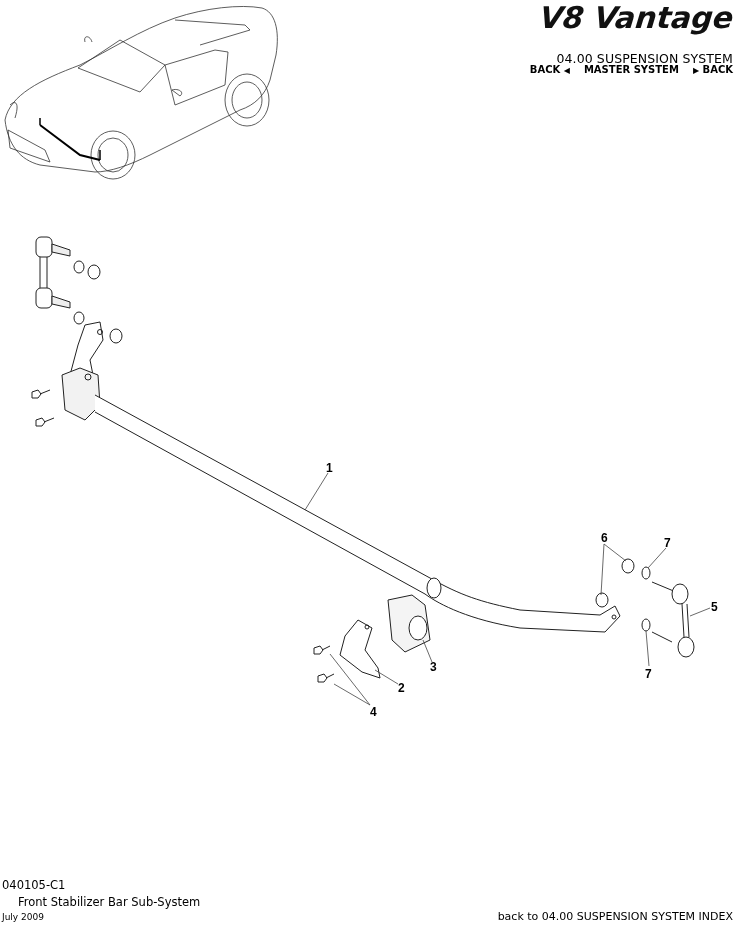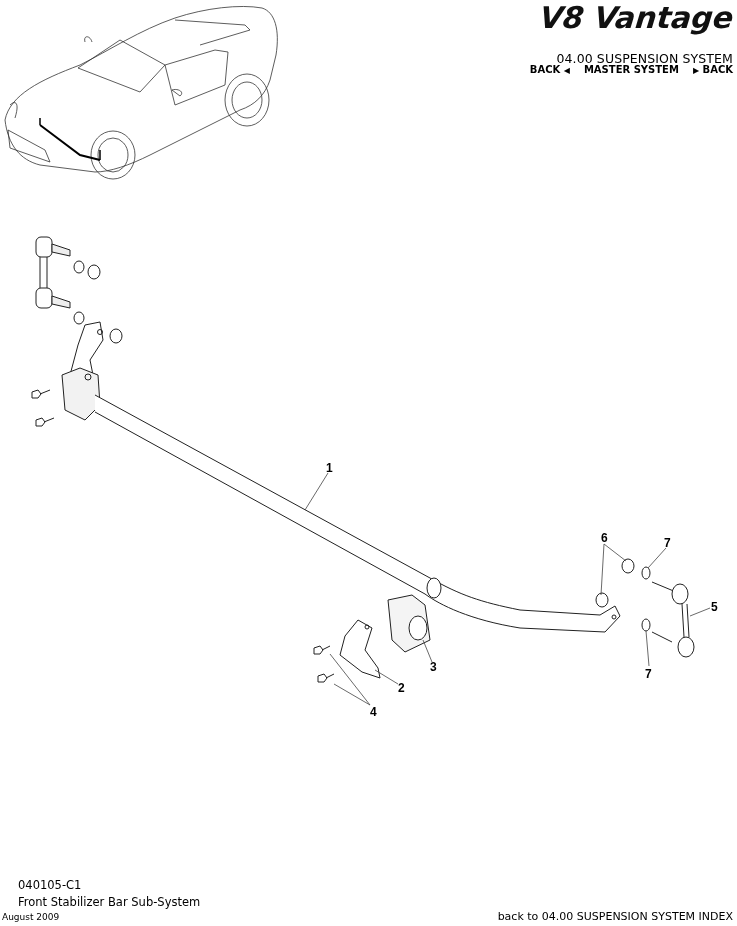--- a/index.html
+++ b/index.html
@@ -5,21 +5,21 @@
   html, body { margin:0; padding:0; background:#ffffff; }
   body { width:737px; height:926px; position:relative; overflow:hidden; font-family:"DejaVu Sans", sans-serif; color:#000; }
   .brand { position:absolute; right:4px; top:0px; font-family:"DejaVu Sans", sans-serif; font-style:italic; font-weight:bold; font-size:30px; letter-spacing:0px; color:#111; transform:skewX(-6deg); }
   .section-title { position:absolute; right:4px; top:24px; font-family:"DejaVu Sans", sans-serif; font-size:12.5px; letter-spacing:0.1px;margin-top:27px; }
   .nav { position:absolute; right:4px; top:64px; font-size:10px; font-weight:bold; display:flex; gap:14px; align-items:center;padding-left:40px; }
   .nav a { color:#000; text-decoration:none; cursor:pointer; }
   .nav .tri { font-size:8px; }
   .car-thumb { position:absolute; left:0; top:0; width:280px; height:190px; }
   .diagram { position:absolute; left:0; top:200px; width:737px; height:600px; }
   .callout { font-family:"Liberation Sans", sans-serif; font-weight:bold; font-size:12px; }
-  .footer-code { position:absolute; left:18px; top:878px; font-size:11.5px; }
+  .footer-code { position:absolute; left:2px; top:878px; font-size:11.5px; }
   .footer-title { position:absolute; left:2px; top:895px; font-size:11.5px;margin-left:16px; }
   .footer-date { position:absolute; left:2px; top:912px; font-size:9px; }
   .footer-link { position:absolute; right:4px; top:910px; font-size:11px; color:#000; text-decoration:none; cursor:pointer; }
 </style>
 </head>
 <body>
 
 <div class="brand">V8 Vantage</div>
 <div class="section-title">04.00 SUSPENSION SYSTEM</div>
 <div class="nav">
@@ -130,14 +130,14 @@
     <text class="callout" x="370" y="716">4</text>
     <text class="callout" x="711" y="611">5</text>
     <text class="callout" x="601" y="542">6</text>
     <text class="callout" x="664" y="547">7</text>
     <text class="callout" x="645" y="678">7</text>
   </g>
 </svg>
 
 <div class="footer-code">040105-C1</div>
 <div class="footer-title">Front Stabilizer Bar Sub-System</div>
-<div class="footer-date">August 2009</div>
+<div class="footer-date">July 2009</div>
 <a class="footer-link">back to 04.00 SUSPENSION SYSTEM INDEX</a>
 
 </body></html>

